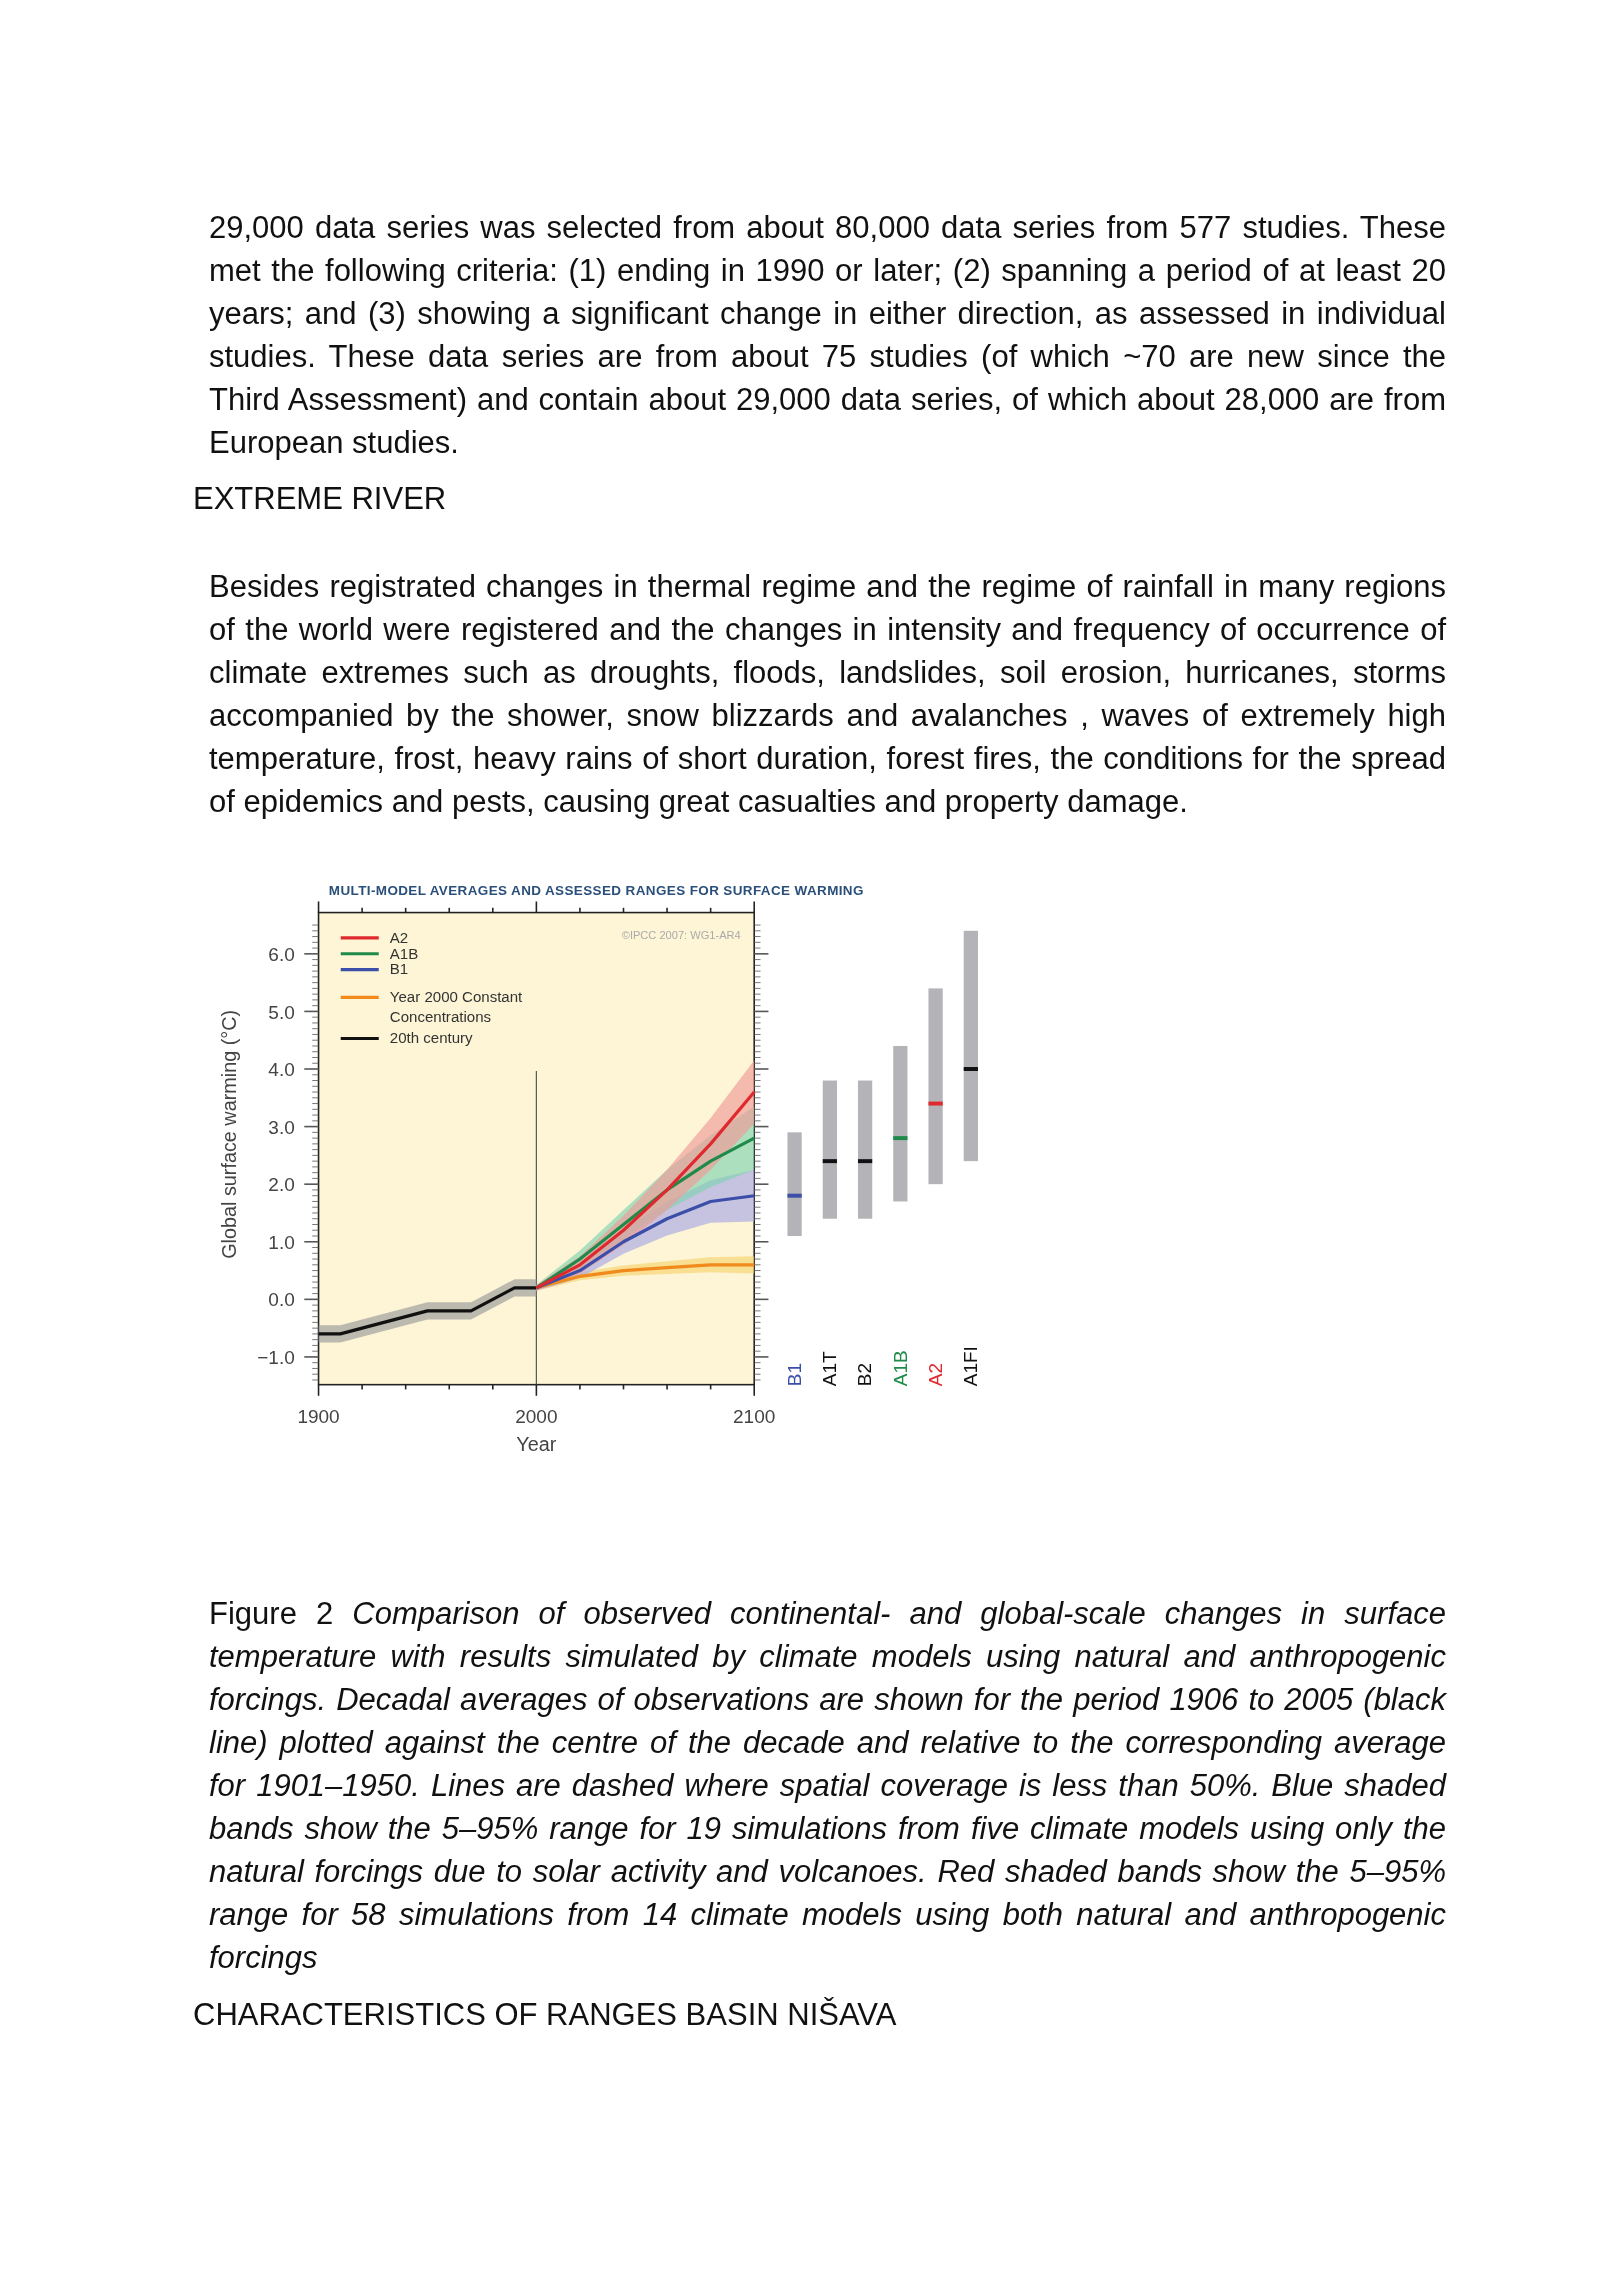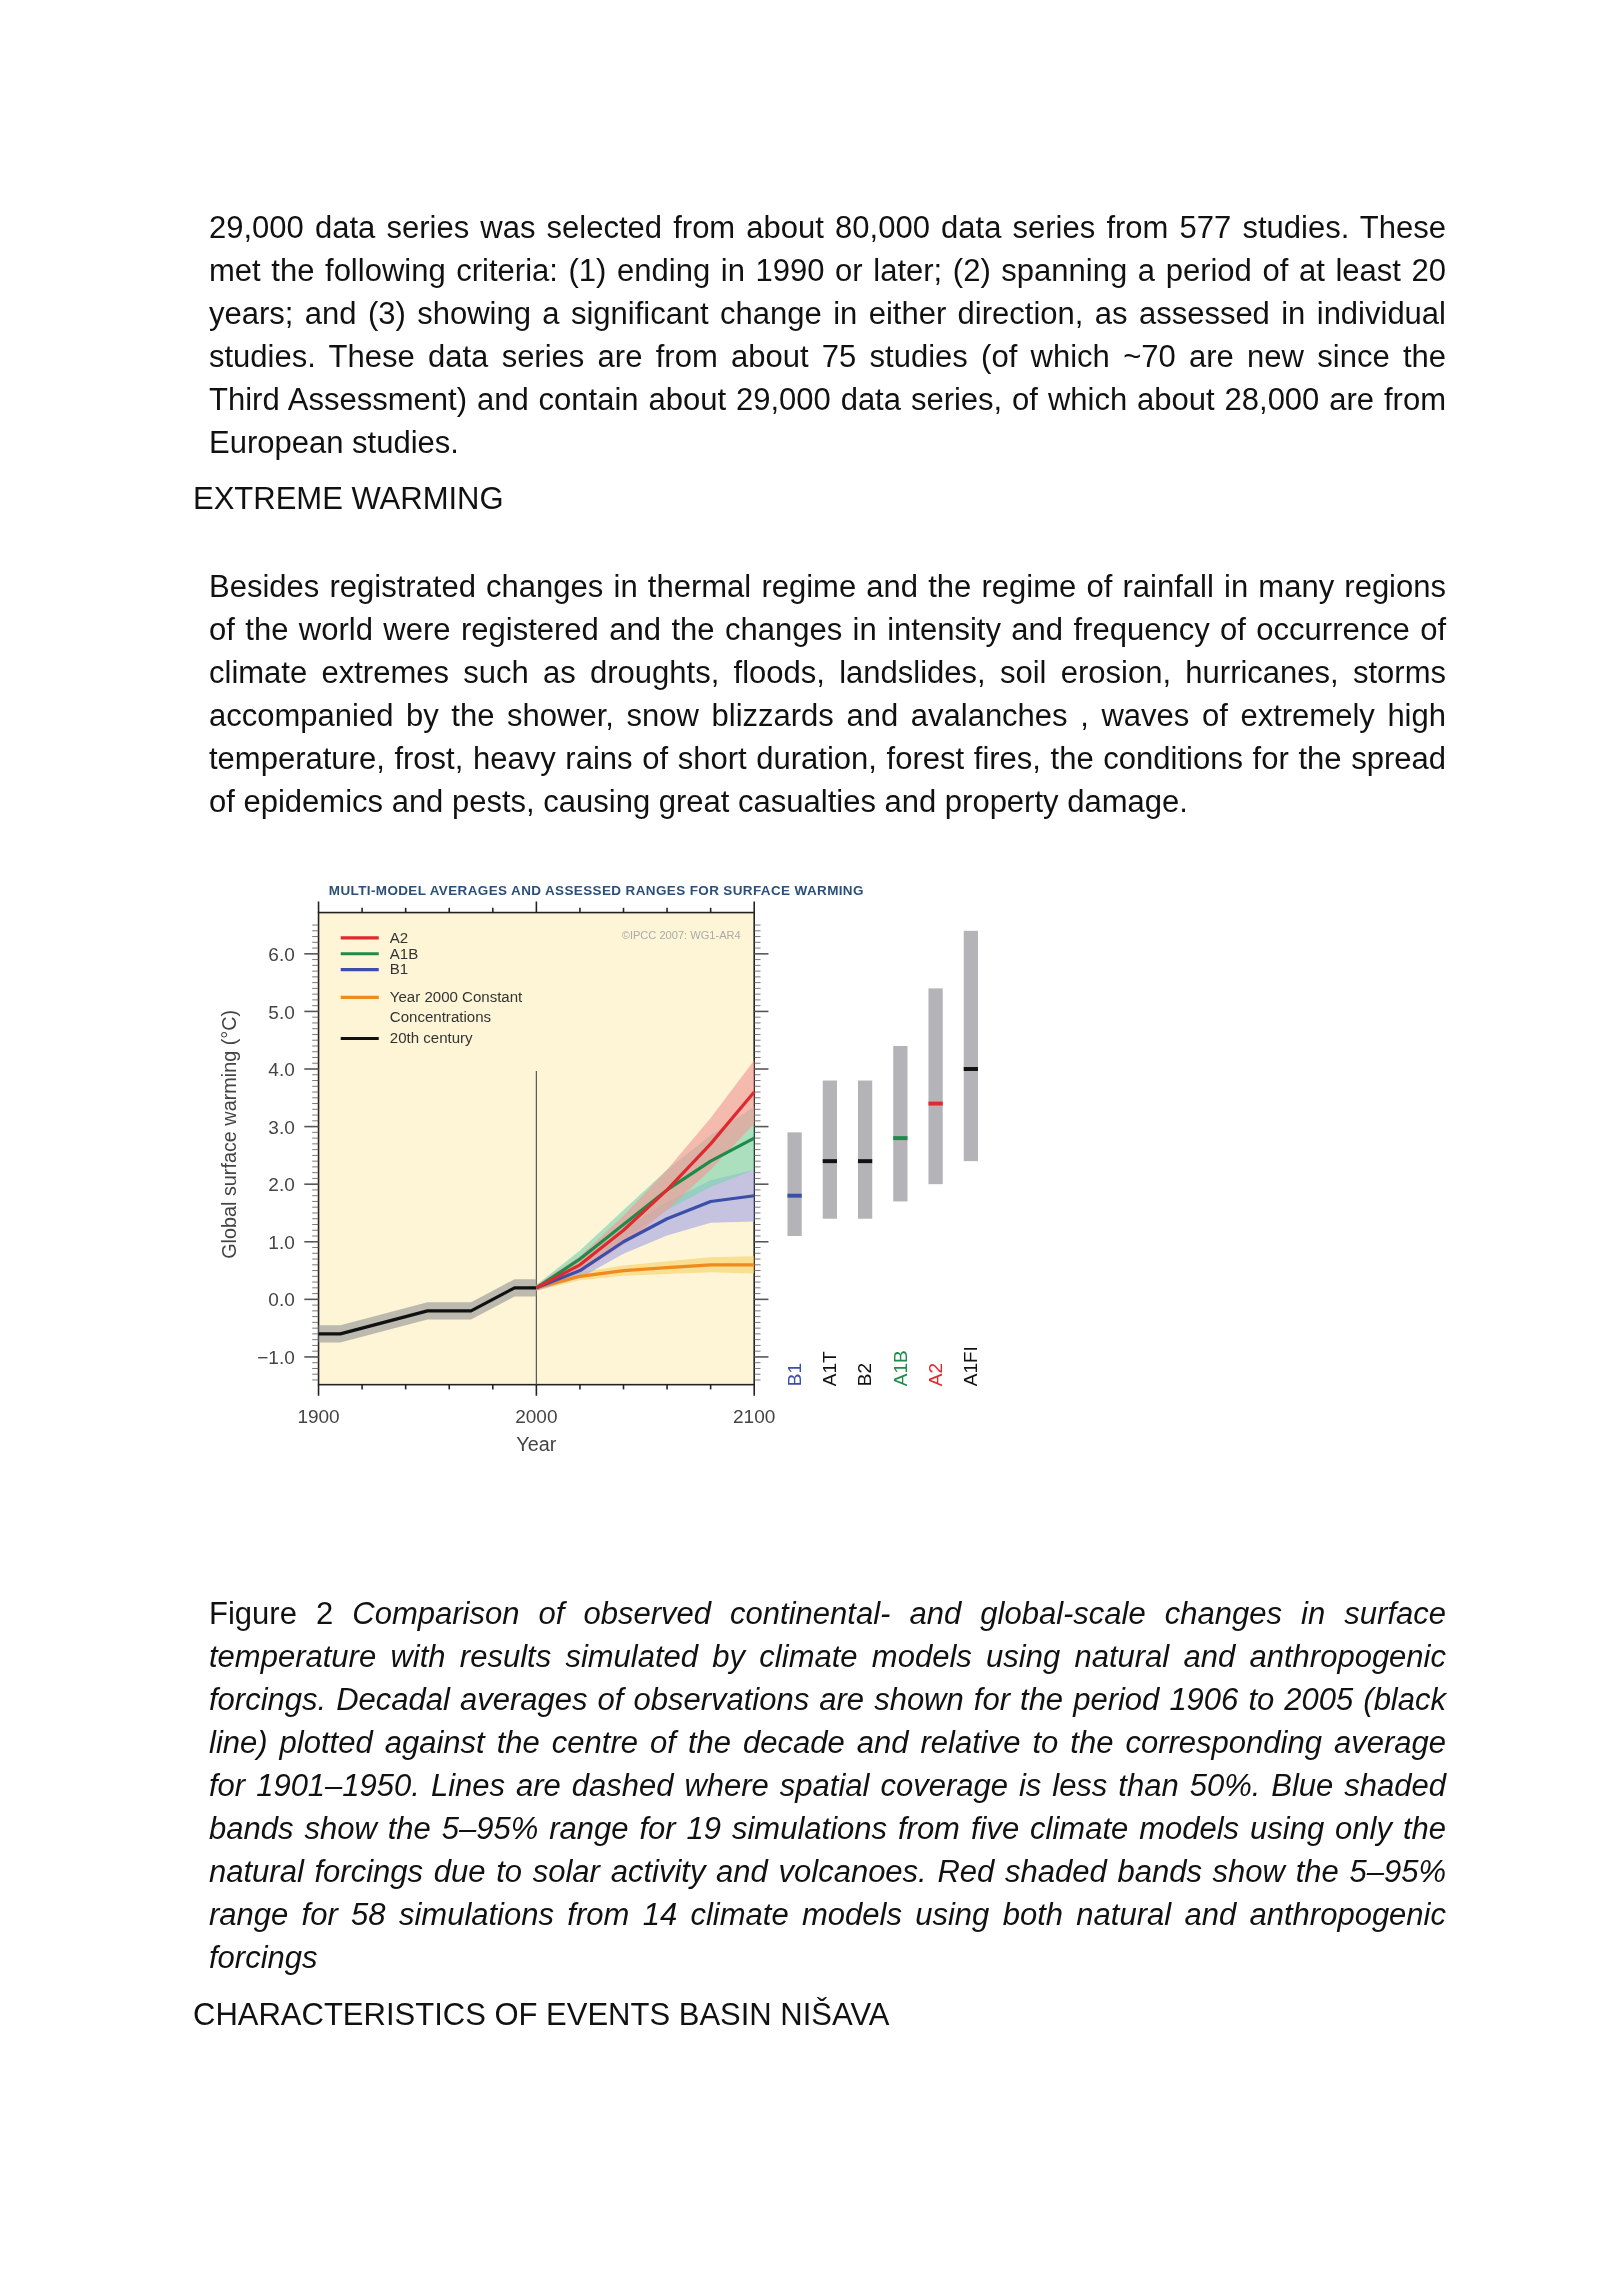--- a/index.html
+++ b/index.html
@@ -20,21 +20,21 @@
   .axis-label { font-family:"Liberation Sans", sans-serif; font-size:25px; fill:#444; }
   .legend-label { font-family:"Liberation Sans", sans-serif; font-size:19px; fill:#333; }
   .credit { font-family:"Liberation Sans", sans-serif; font-size:14px; fill:#aaa; }
   .bar-label { font-family:"Liberation Sans", sans-serif; font-size:24px; }
 </style>
 </head>
 <body>
 
 <p class="para" style="top:190px;">29,000 data series was selected from about 80,000 data series from 577 studies. These met the following criteria: (1) ending in 1990 or later; (2) spanning a period of at least 20 years; and (3) showing a significant change in either direction, as assessed in individual studies. These data series are from about 75 studies (of which ~70 are new since the Third Assessment) and contain about 29,000 data series, of which about 28,000 are from European studies.</p>
 
-<p class="heading" style="top:477px;">EXTREME WARMING</p>
+<p class="heading" style="top:477px;">EXTREME RIVER</p>
 
 <p class="para" style="top:549px;">Besides registrated changes in thermal regime and the regime of rainfall in many regions of the world were registered and the changes in intensity and frequency of occurrence of climate extremes such as droughts, floods, landslides, soil erosion, hurricanes, storms accompanied by the shower, snow blizzards and avalanches , waves of extremely high temperature, frost, heavy rains of short duration, forest fires, the conditions for the spread of epidemics and pests, causing great casualties and property damage.</p>
 
 <div id="figure">
   <svg id="chart-svg" viewBox="250 1115 1050 760" xmlns="http://www.w3.org/2000/svg">
       <text x="415" y="1148" class="fig-title" font-size="17" letter-spacing="0.5">MULTI-MODEL AVERAGES AND ASSESSED RANGES FOR SURFACE WARMING</text>
       <rect x="402" y="1170" width="550" height="596" fill="#fdf5d6" stroke="#222" stroke-width="2"></rect>
       <line x1="677" y1="1370" x2="677" y2="1766" stroke="#555" stroke-width="1.5"></line>
       <line x1="394" y1="1760.08" x2="402" y2="1760.08" stroke="#555" stroke-width="1"></line>
       <line x1="952" y1="1760.08" x2="960" y2="1760.08" stroke="#555" stroke-width="1"></line>
@@ -269,14 +269,14 @@
       <rect x="1172" y="1408.62" width="18" height="5" fill="#e0292e"></rect>
       <text x="0" y="0" text-anchor="start" class="bar-label" fill="#e0292e" transform="translate(1189,1768) rotate(-90)">A2</text>
       <rect x="1216.5" y="1193.02" width="18" height="290.79999999999995" fill="#b4b4b8"></rect>
       <rect x="1216.5" y="1365" width="18" height="5" fill="#111111"></rect>
       <text x="0" y="0" text-anchor="start" class="bar-label" fill="#111111" transform="translate(1233.5,1768) rotate(-90)">A1FI</text>
     </svg>
 </div>
 
 <p class="para caption" style="top:1576px;"><span>Figure 2</span> <i>Comparison of observed continental- and global-scale changes in surface temperature with results simulated by climate models using natural and anthropogenic forcings. Decadal averages of observations are shown for the period 1906 to 2005 (black line) plotted against the centre of the decade and relative to the corresponding average for 1901–1950. Lines are dashed where spatial coverage is less than 50%. Blue shaded bands show the 5–95% range for 19 simulations from five climate models using only the natural forcings due to solar activity and volcanoes. Red shaded bands show the 5–95% range for 58 simulations from 14 climate models using both natural and anthropogenic forcings</i></p>
 
-<p class="heading" style="top:1993px;">CHARACTERISTICS OF EVENTS BASIN NIŠAVA</p>
+<p class="heading" style="top:1993px;">CHARACTERISTICS OF RANGES BASIN NIŠAVA</p>
 
 
 </body></html>

